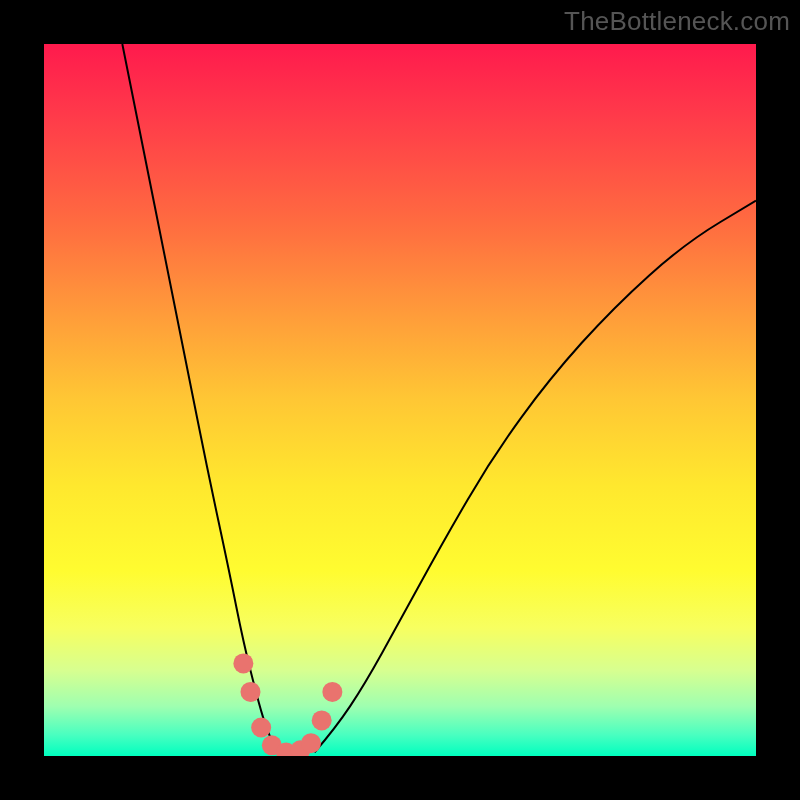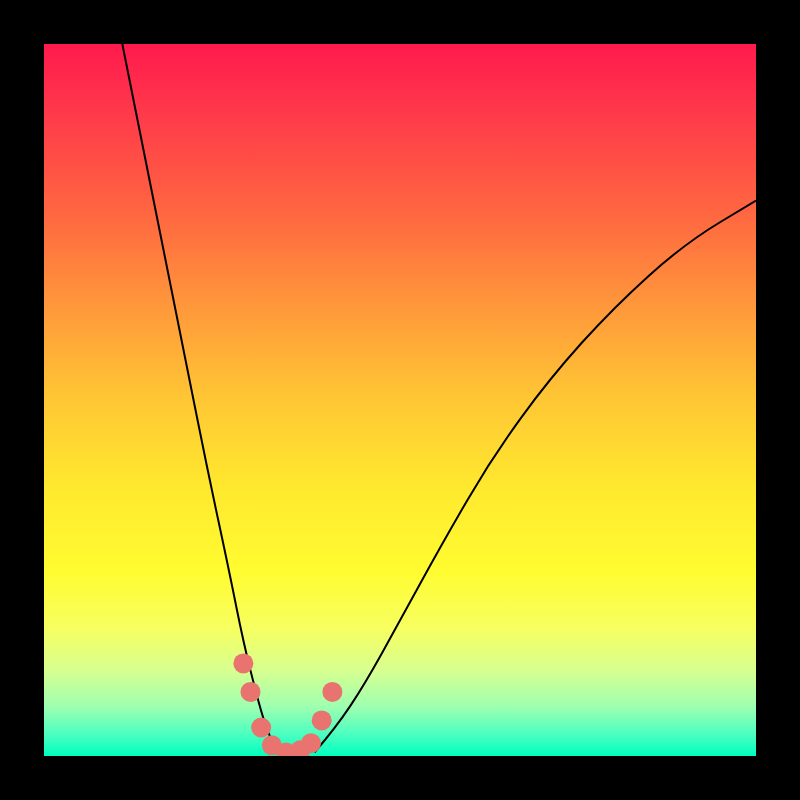--- a/index.html
+++ b/index.html
@@ -56,20 +56,21 @@
     width: 712px;
     height: 712px;
     pointer-events: none;
   }
 </style>
 </head>
 <body>
 
 <div class="frame">
 
+  <div class="watermark">TheBottleneck.com</div>
 
   <div class="plot-area">
     <svg class="curve" viewBox="0 0 712 712" preserveAspectRatio="none">
       <g>
         <path id="path-left" fill="none" stroke="#000" stroke-width="2" d="M 78.32000000000001 0 Q 99.68 106.80000000000007 110.36000000000001 160.20000000000005 Q 121.04 213.60000000000002 131.72 267 Q 142.4 320.4 153.08 373.79999999999995 Q 163.76000000000002 427.2 174.44 477.03999999999996 Q 185.12 526.88 192.24 562.48 Q 199.36 598.08 206.48000000000002 626.56 Q 213.6 655.04 218.94 672.8399999999999 Q 224.28 690.64 229.62 699.54 T 234.96 708.44"></path>
       </g>
       <g>
         <path id="path-right" fill="none" stroke="#000" stroke-width="2" d="M 270.56 708.44 Q 291.91999999999996 683.52 306.15999999999997 662.16 Q 320.40000000000003 640.8 338.20000000000005 608.76 Q 356 576.72 377.36 537.56 Q 398.72 498.4 423.64 455.68 Q 448.56 412.96000000000004 477.03999999999996 373.8 Q 505.52 334.64 537.56 299.03999999999996 Q 569.6 263.44 605.2 231.4 Q 640.8000000000001 199.36 676.4000000000001 178 T 712 156.64"></path>
       </g>
       <g id="markers">

